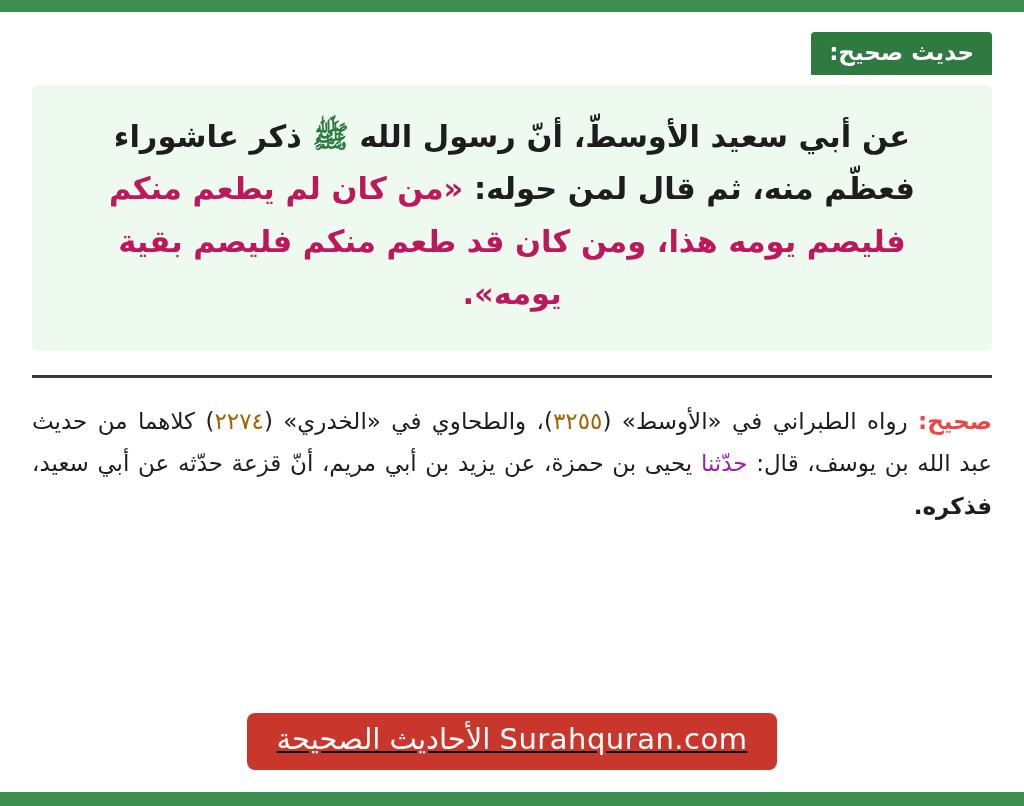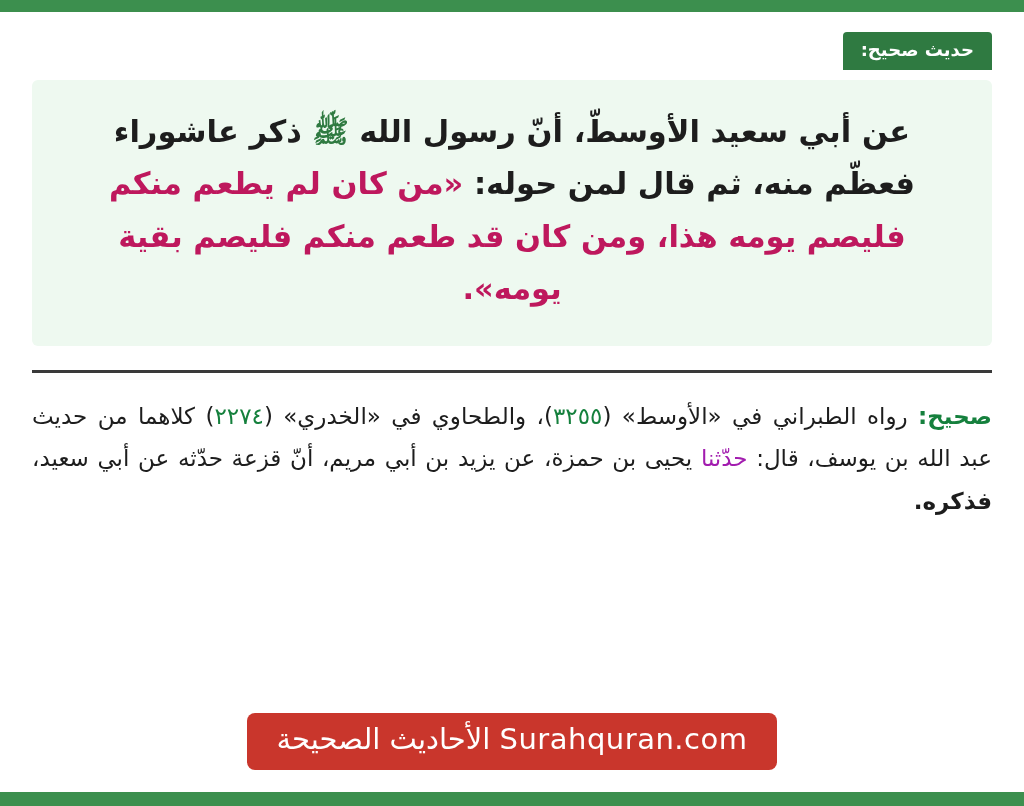--- a/index.html
+++ b/index.html
@@ -46,21 +46,21 @@
 
   
   .grade-label-row {
     display: flex;
     justify-content: flex-start;
     margin-bottom: 10px;
   }
   .grade-label {
     background: #2f7a41;
     color: #ffffff;
-    font-size: 18px;
+    font-size: 23px;
     font-weight: bold;
     padding: 9px 18px 11px 18px;
     border-radius: 4px 4px 0 0;
     line-height: 1;
   }
 
   
   .hadith-box {
     background: #eef9f0;
     border-radius: 6px;
@@ -94,44 +94,45 @@
   
   .takhrij {
     font-size: 23px;
     line-height: 1.85;
     color: #1d1d1d;
     text-align: justify;
     text-align-last: justify;
     margin: 0;
   }
   .takhrij .grade-word {
-    color: #15803d;
+    color: #ef4444;
     font-weight: bold;
   }
   .takhrij .ref-num {
-    color: #15803d;
+    color: #a16207;
   }
   .takhrij .narr {
     color: #a21caf;
   }
   .takhrij .last-line {
     display: block;
     text-align: right;
     text-align-last: right;
     font-weight: bold;
   }
 
   
   .footer-row {
     position: absolute;
     left: 0;
     right: 0;
     bottom: 22px;
     display: flex;
     justify-content: center;
+    text-decoration: underline;
   }
   .footer-badge {
     background: #c9362c;
     color: #ffffff;
     font-size: 29px;
     padding: 11px 30px 14px 30px;
     border-radius: 8px;
     line-height: 1.1;
     white-space: nowrap;
   }

